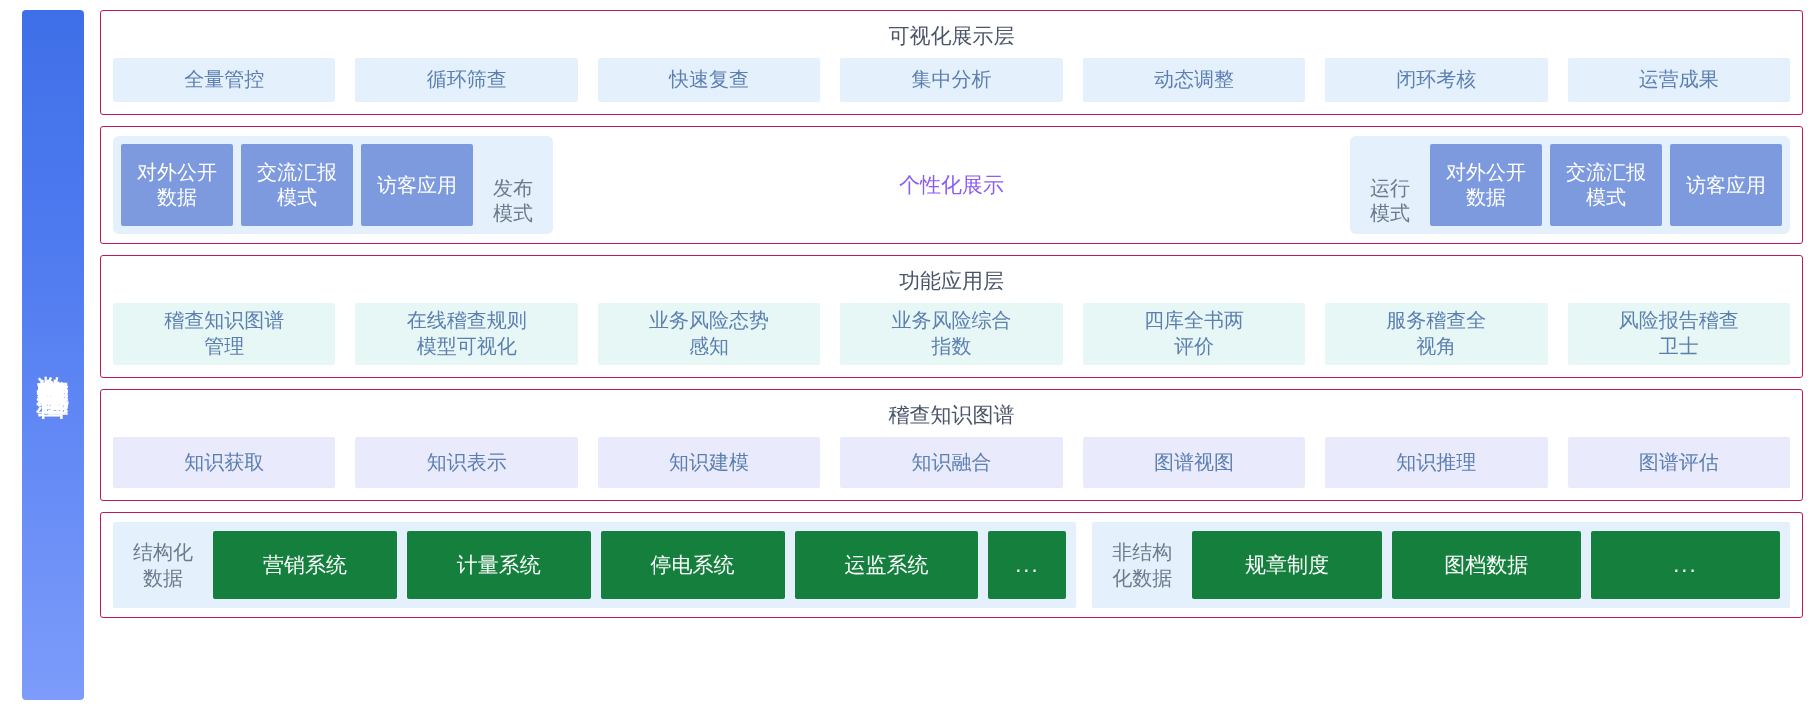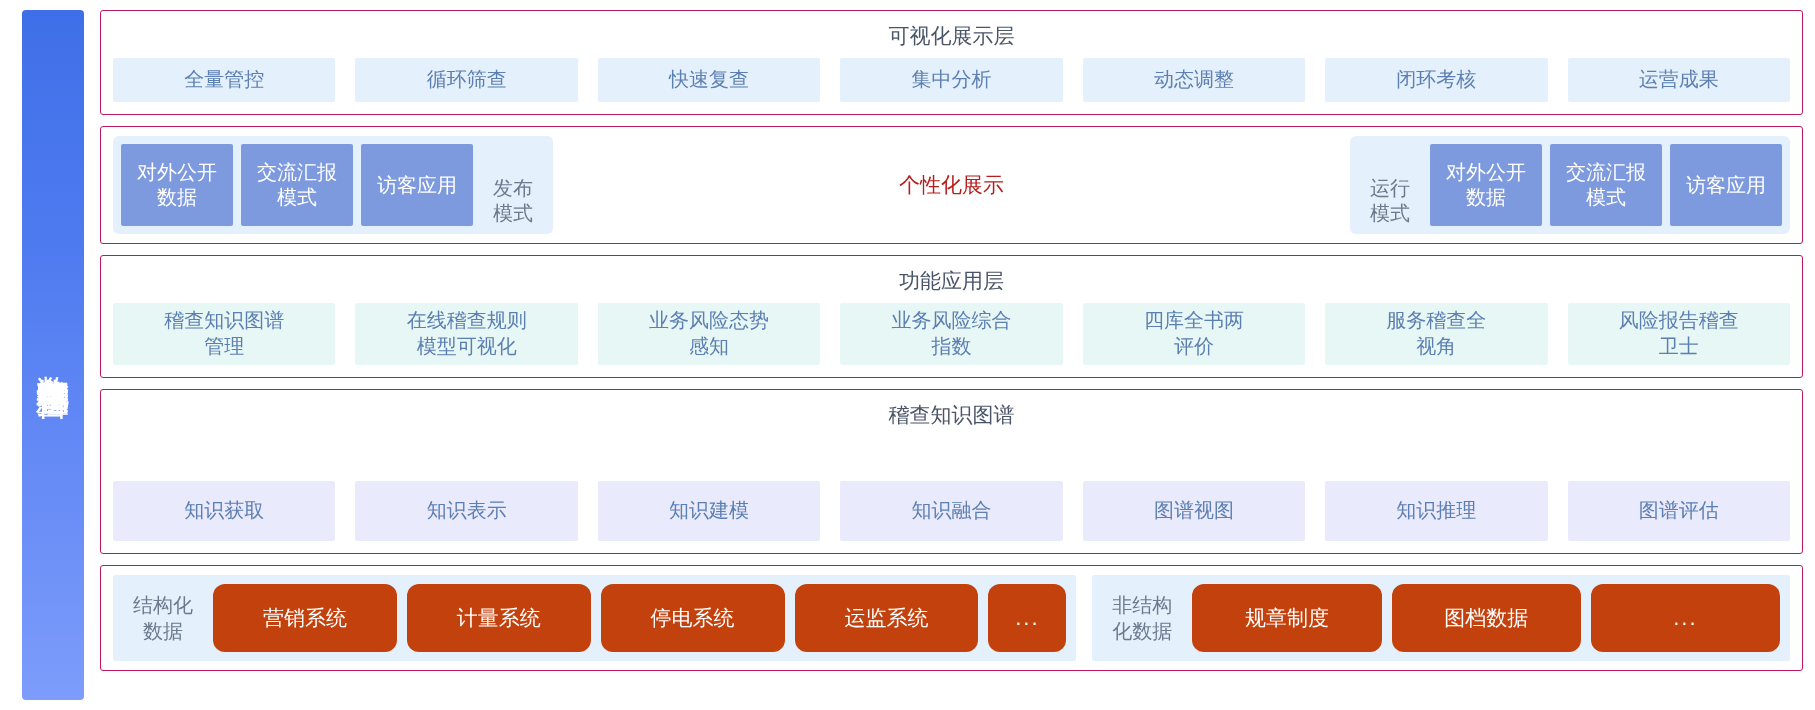--- a/index.html
+++ b/index.html
@@ -113,21 +113,21 @@
     box-sizing: border-box;
     border-radius: 6px;
   }
   .mode-group.left  { flex: 0 0 auto; }
   .mode-group.right { flex: 0 0 auto; }
   .mode-center {
     flex: 1 1 auto;
     display: flex;
     align-items: center;
     justify-content: center;
-    color: #b91c1c;
+    color: #8b5cf6;
     font-size: 21px;
   }
   .mode-chip {
     background: #7e9adf;
     color: #ffffff;
     font-size: 20px;
     line-height: 1.25;
     text-align: center;
     display: flex;
     align-items: center;
@@ -155,23 +155,22 @@
   
   .layer-function .chip {
     background: #e7f7f5;
     height: 62px;
     color: #5c7fb2;
   }
 
   
   .layer-graph .chip {
     background: #e9eafc;
-    height: 60px;
+    height: 51px;
     color: #5c7fb2;
-    margin-top: 44px;
   }
 
   
   .layer-data {
     flex-direction: row;
     align-items: flex-end;
     padding: 9px 12px;
     gap: 16px;
   }
   .data-group {
@@ -192,28 +191,28 @@
     text-align: center;
     display: flex;
     align-items: center;
     justify-content: center;
     padding: 0 10px;
     box-sizing: border-box;
     flex: 0 0 auto;
     min-width: 76px;
   }
   .data-chip {
-    background: #c2410c;
+    background: #15803d;
     color: #ffffff;
     font-size: 21px;
     text-align: center;
     display: flex;
     align-items: center;
     justify-content: center;
-    border-radius: 12px;
+    border-radius: 2px;
     box-sizing: border-box;
     flex: 1 1 0;
     min-height: 68px;
   }
   .data-chip.ellipsis { flex: 0 0 78px; font-size: 22px; letter-spacing: 2px; }
   .data-chip.ellipsis-wide { flex: 1 1 0; font-size: 22px; letter-spacing: 2px; }
 </style>
 </head>
 <body>
 

